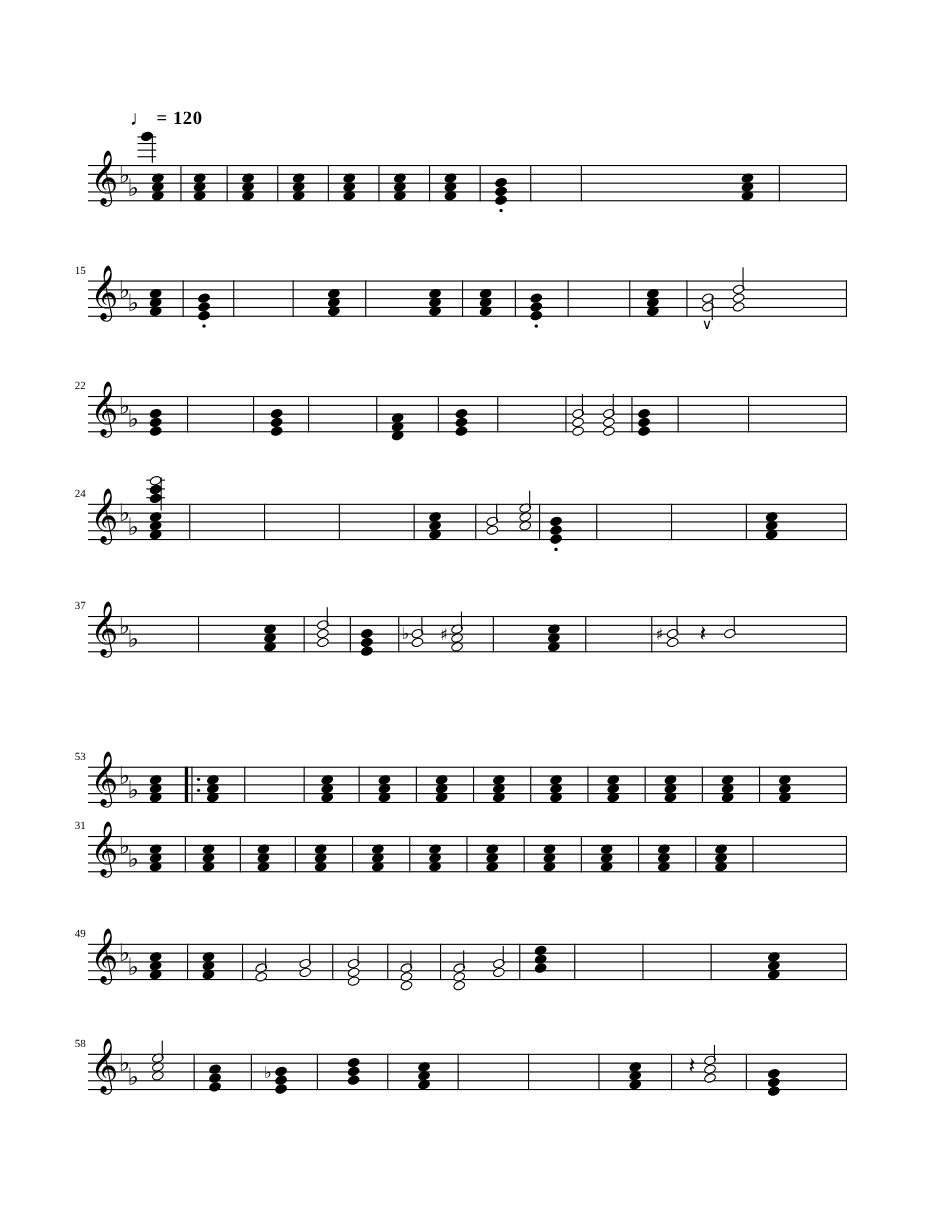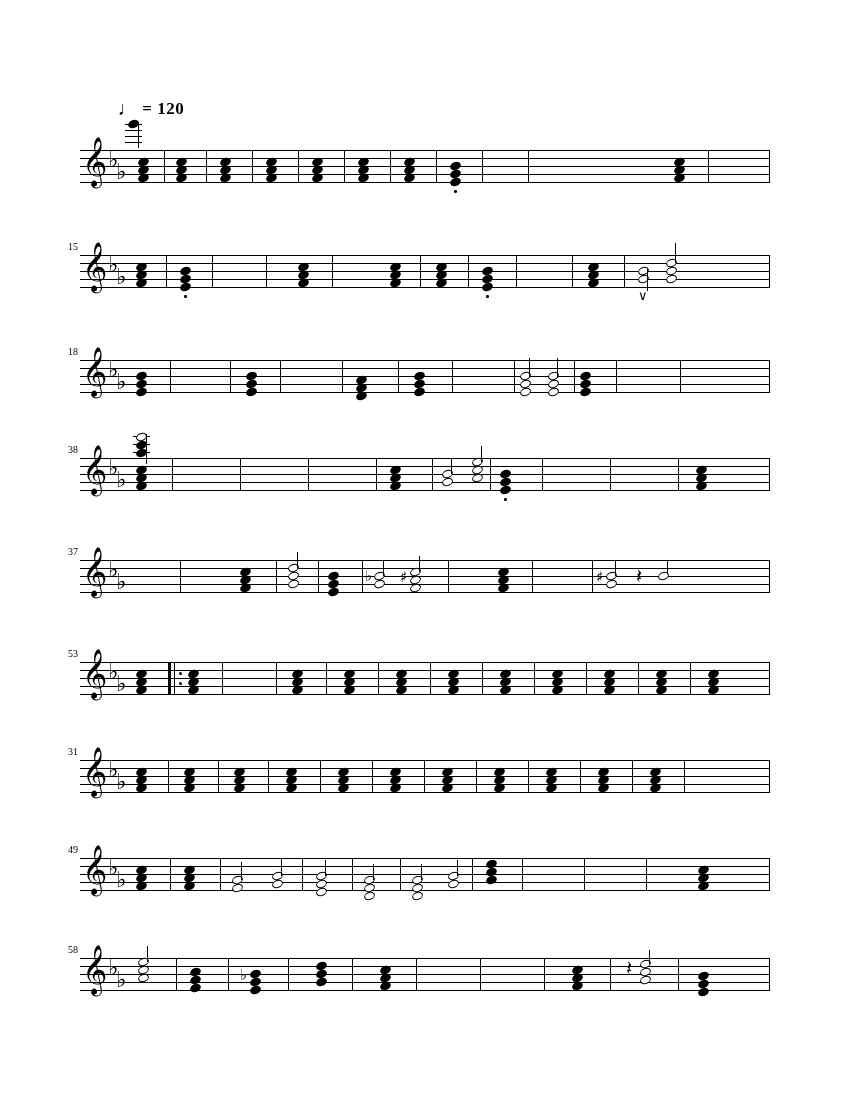--- a/index.html
+++ b/index.html
@@ -327,21 +327,21 @@
     <div class="chord" style="left:586px; top:4px;">
       <div class="nh hollow" style="top:0px;"></div>
         <div class="nh hollow" style="top:8px;"></div>
         <div class="nh hollow" style="top:16px;"></div>
       <div class="stem" style="left:9px; top:-16px; height:20px;"></div>
     </div>
     <div class="barline end" style="left:689px;"></div>
   </div>
 
   <div class="system" style="top:360px;">
-    <div class="measnum" style="left:-12px;">18</div>
+    <div class="measnum" style="left:-12px;">22</div>
     <div class="staff">
       <div class="line l0"></div>
       <div class="line l1"></div>
       <div class="line l2"></div>
       <div class="line l3"></div>
       <div class="line l4"></div>
     </div>
     <div class="clef">𝄞</div>
     <div class="keysig" style="left:28px; top:-1px;">♭</div>
     <div class="keysig" style="left:36px; top:11px;">♭</div>
@@ -390,21 +390,21 @@
       <div class="nh" style="top:0px;"></div>
         <div class="nh" style="top:8px;"></div>
         <div class="nh" style="top:16px;"></div>
     </div>
     <div class="barline" style="left:536px;"></div>
     <div class="barline" style="left:600px;"></div>
     <div class="barline end" style="left:689px;"></div>
   </div>
 
   <div class="system" style="top:458px;">
-    <div class="measnum" style="left:-12px;">38</div>
+    <div class="measnum" style="left:-12px;">24</div>
     <div class="staff">
       <div class="line l0"></div>
       <div class="line l1"></div>
       <div class="line l2"></div>
       <div class="line l3"></div>
       <div class="line l4"></div>
     </div>
     <div class="clef">𝄞</div>
     <div class="keysig" style="left:28px; top:-1px;">♭</div>
     <div class="keysig" style="left:36px; top:11px;">♭</div>
@@ -523,21 +523,21 @@
       <div class="stem" style="left:9px; top:-12px; height:16px;"></div>
     </div>
     <div class="rest" style="left:556px; top:6px;">𝄽</div>
     <div class="chord" style="left:578px; top:12px;">
       <div class="nh hollow" style="top:0px;"></div>
       <div class="stem" style="left:9px; top:-12px; height:14px;"></div>
     </div>
     <div class="barline end" style="left:689px;"></div>
   </div>
 
-  <div class="system" style="top:662px;text-align:center;">
+  <div class="system" style="top:697px;text-align:center;">
     <div class="measnum" style="left:-12px;">53</div>
     <div class="staff">
       <div class="line l0"></div>
       <div class="line l1"></div>
       <div class="line l2"></div>
       <div class="line l3"></div>
       <div class="line l4"></div>
     </div>
     <div class="clef">𝄞</div>
     <div class="keysig" style="left:28px; top:-1px;">♭</div>

